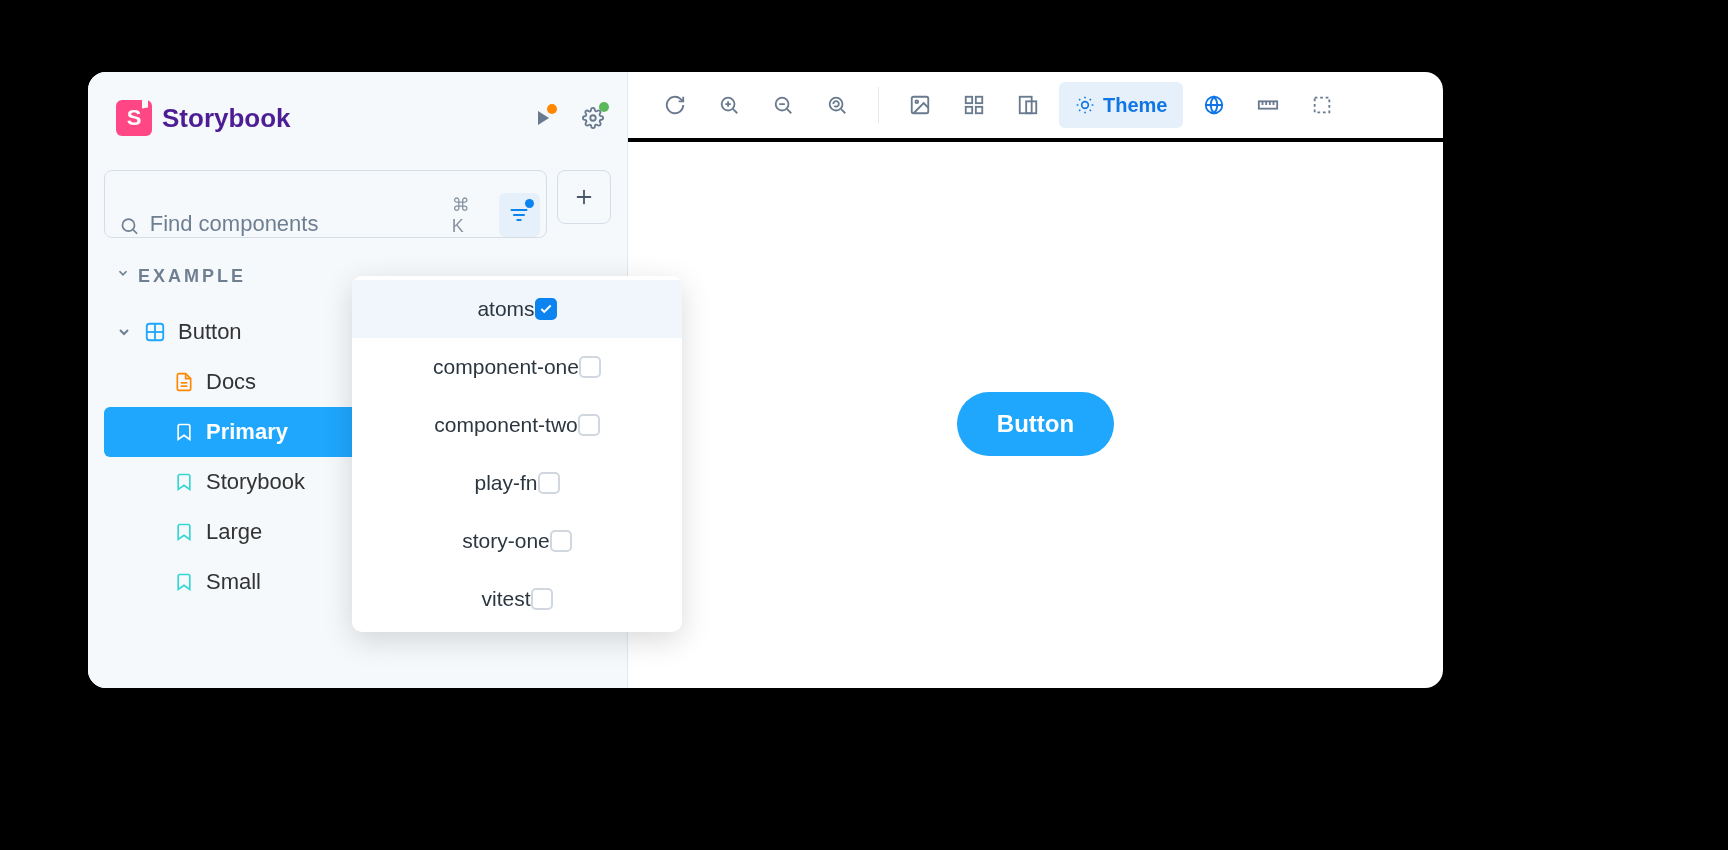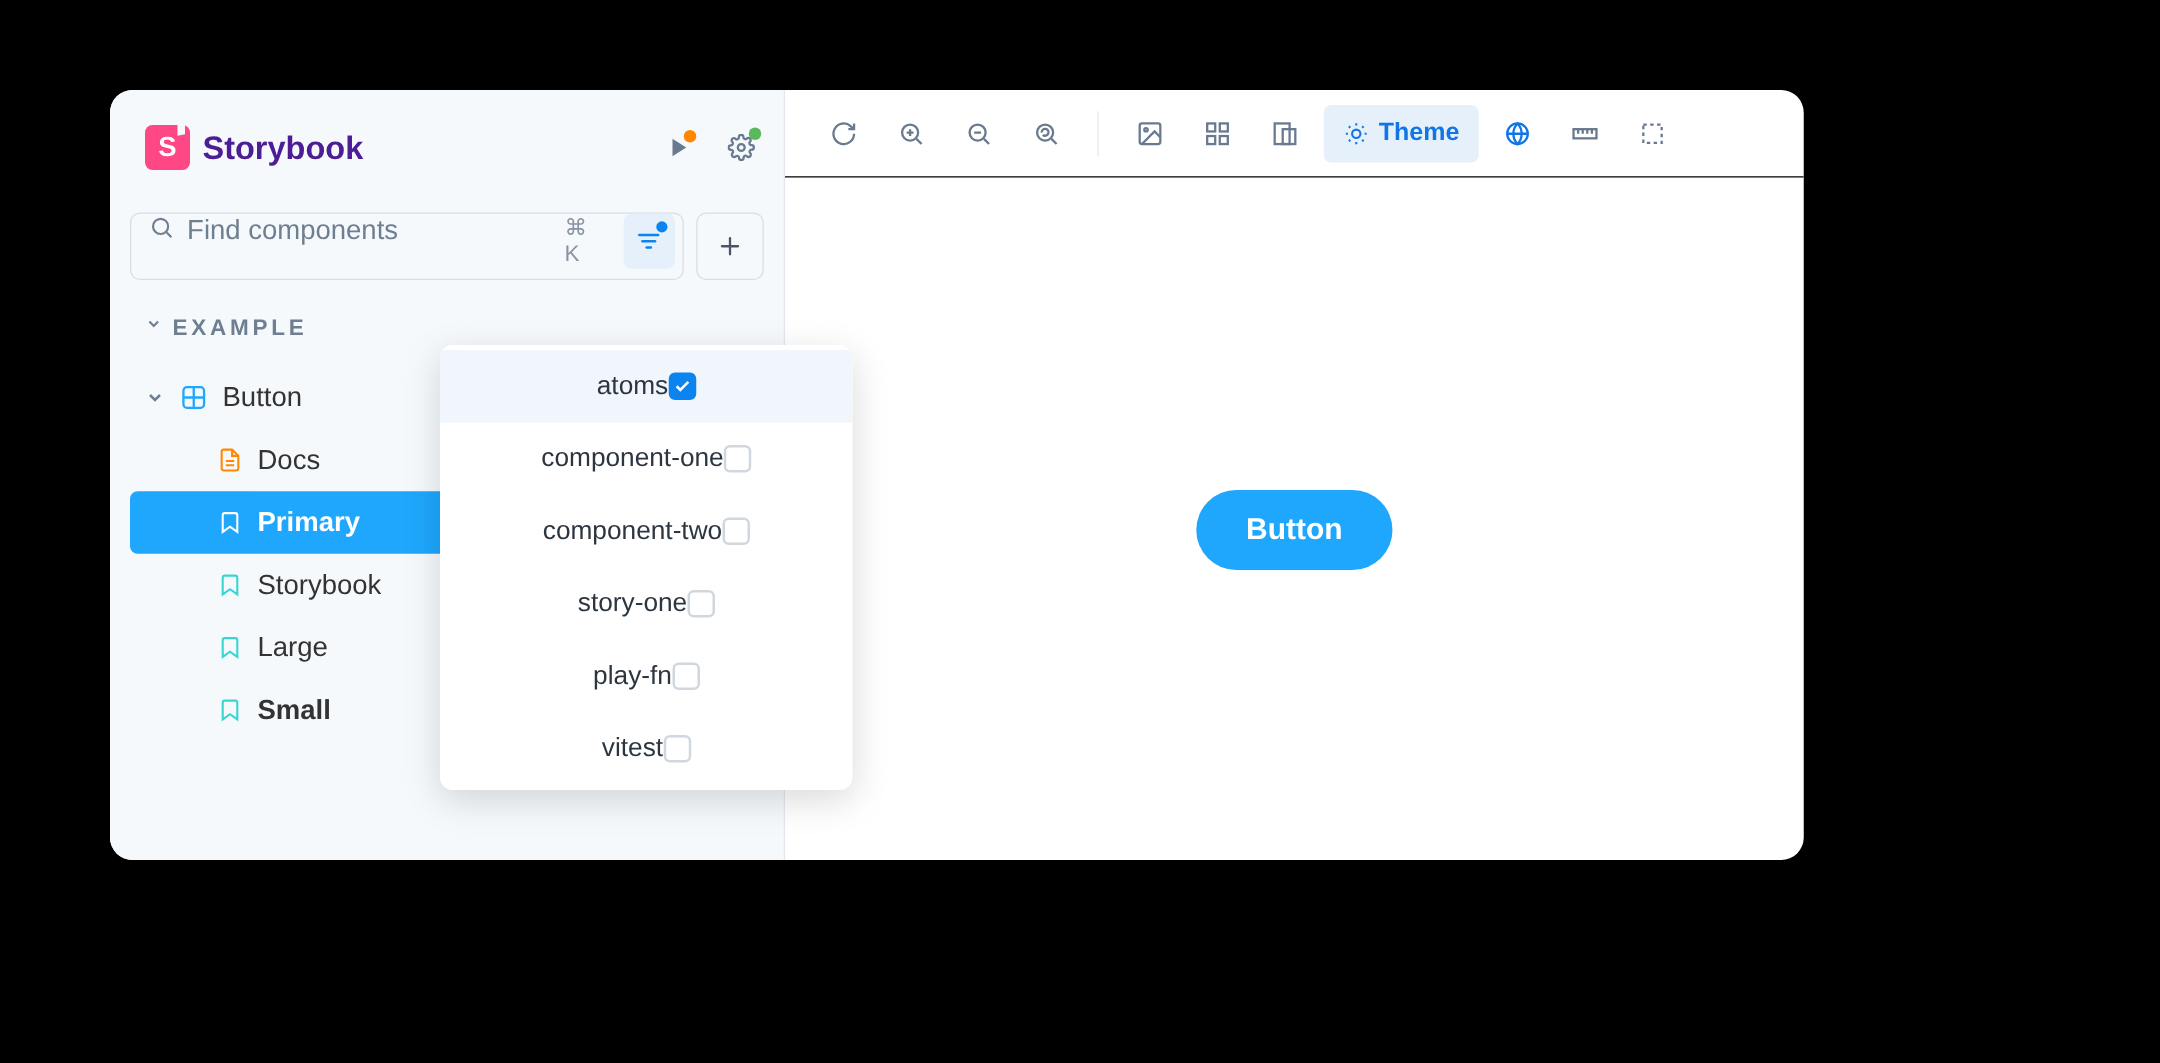--- a/index.html
+++ b/index.html
@@ -105,26 +105,26 @@
   border-radius: 50%;
 }
 .search-row {
   display: flex;
   gap: 10px;
   padding: 0 16px;
   margin-bottom: 28px;
 }
 .search-box {
   flex: 1;
-  height: 54px;
+  height: 68px;
   border: 1px solid #d6dde6;
   border-radius: 8px;
   background: #f6f9fc;
   display: flex;
-  align-items: flex-start;
+  align-items: flex-end;
   padding: 0 6px 0 14px;
   gap: 10px;
 }
 .search-input {
   flex: 1;
   border: none;
   background: transparent;
   font-size: 22px;
   color: #6f7f92;
   outline: none;
@@ -209,21 +209,21 @@
 .docs-icon { color: #ff8800; }
 .story-icon { color: #37d5d3; }
 .selected .story-icon { color: #fff; }
 .main {
   flex: 1;
   display: flex;
   flex-direction: column;
 }
 .toolbar {
   height: 70px;
-  border-bottom: 1px solid #000000;
+  border-bottom: 4px solid #000000;
   display: flex;
   align-items: center;
   padding: 0 24px;
   gap: 8px;
 }
 .tb-btn {
   width: 46px;
   height: 46px;
   display: flex;
   align-items: center;
@@ -415,21 +415,21 @@
               </svg>
             </span>
             <span style="font-weight:400">Large</span>
           </div>
           <div class="tree-item lvl2">
             <span class="tree-icon story-icon">
               <svg width="20" height="20" viewBox="0 0 24 24" fill="none" stroke="currentColor" stroke-width="2">
                 <path d="M19 21l-7-5-7 5V5a2 2 0 0 1 2-2h10a2 2 0 0 1 2 2z"></path>
               </svg>
             </span>
-            <span style="font-weight:700">Small</span>
+            <span style="font-weight:400">Small</span>
           </div>
         </div>
     </div>
   </div>
 
   <div class="main">
     <div class="toolbar">
       <div class="tb-btn">
         <svg width="22" height="22" viewBox="0 0 24 24" fill="none" stroke="currentColor" stroke-width="2">
             <path d="M21 12a9 9 0 1 1-3-6.7L21 8"></path>
@@ -533,24 +533,24 @@
     </div>
     <div class="dd-item">
       <span>component-one</span>
       <span class="checkbox"></span>
     </div>
     <div class="dd-item">
       <span>component-two</span>
       <span class="checkbox"></span>
     </div>
     <div class="dd-item">
+      <span>play-fn</span>
+      <span class="checkbox"></span>
+    </div>
+    <div class="dd-item">
       <span>story-one</span>
-      <span class="checkbox"></span>
-    </div>
-    <div class="dd-item">
-      <span>play-fn</span>
       <span class="checkbox"></span>
     </div>
     <div class="dd-item">
       <span>vitest</span>
       <span class="checkbox"></span>
     </div>
   </div>
 
 </body></html>

